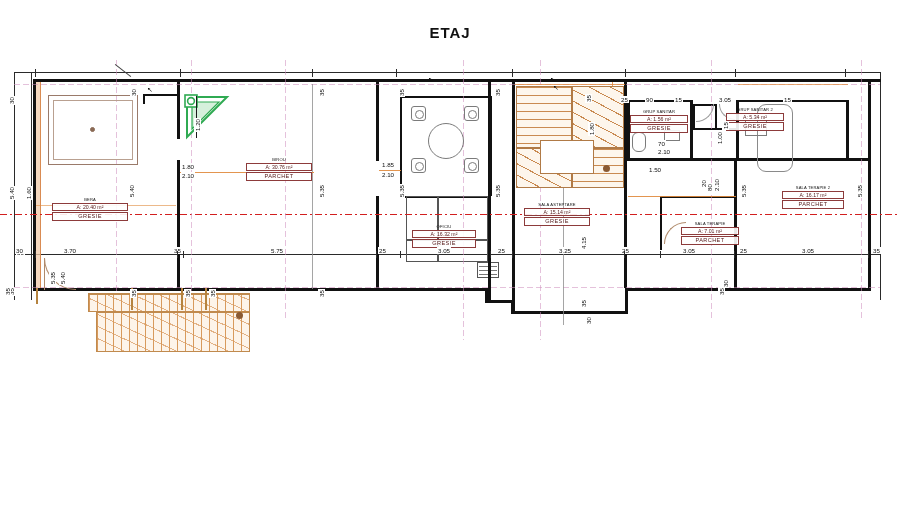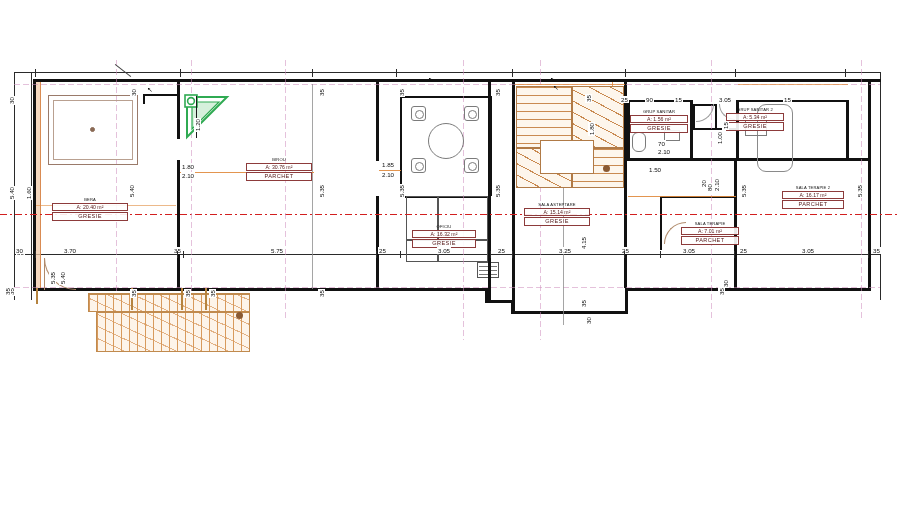--- a/index.html
+++ b/index.html
@@ -92,20 +92,21 @@
       repeating-linear-gradient(25deg,#e2b184 0 1px,transparent 1px 11px),
       #fdf4ea;
   }
   .arrow{position:absolute;color:#111;font-size:7px;line-height:7px;}
 </style>
 </head>
 <body>
 
 <div id="stage">
 
+  <div id="plan-title">ETAJ</div>
 
   <div class="dimline" style="left:14px;top:72px;width:866px;"></div>
   <div class="dimv" style="left:14px;top:72px;height:6px;"></div>
   <div class="dimv" style="left:880px;top:72px;height:6px;"></div>
 
   <div class="dimv" style="left:14px;top:72px;height:228px;"></div>
   <div class="dimv" style="left:31px;top:72px;height:228px;"></div>
   <div class="dimv" style="left:880px;top:72px;height:228px;"></div>
 
   <div class="dimline" style="left:14px;top:254px;width:866px;"></div>

